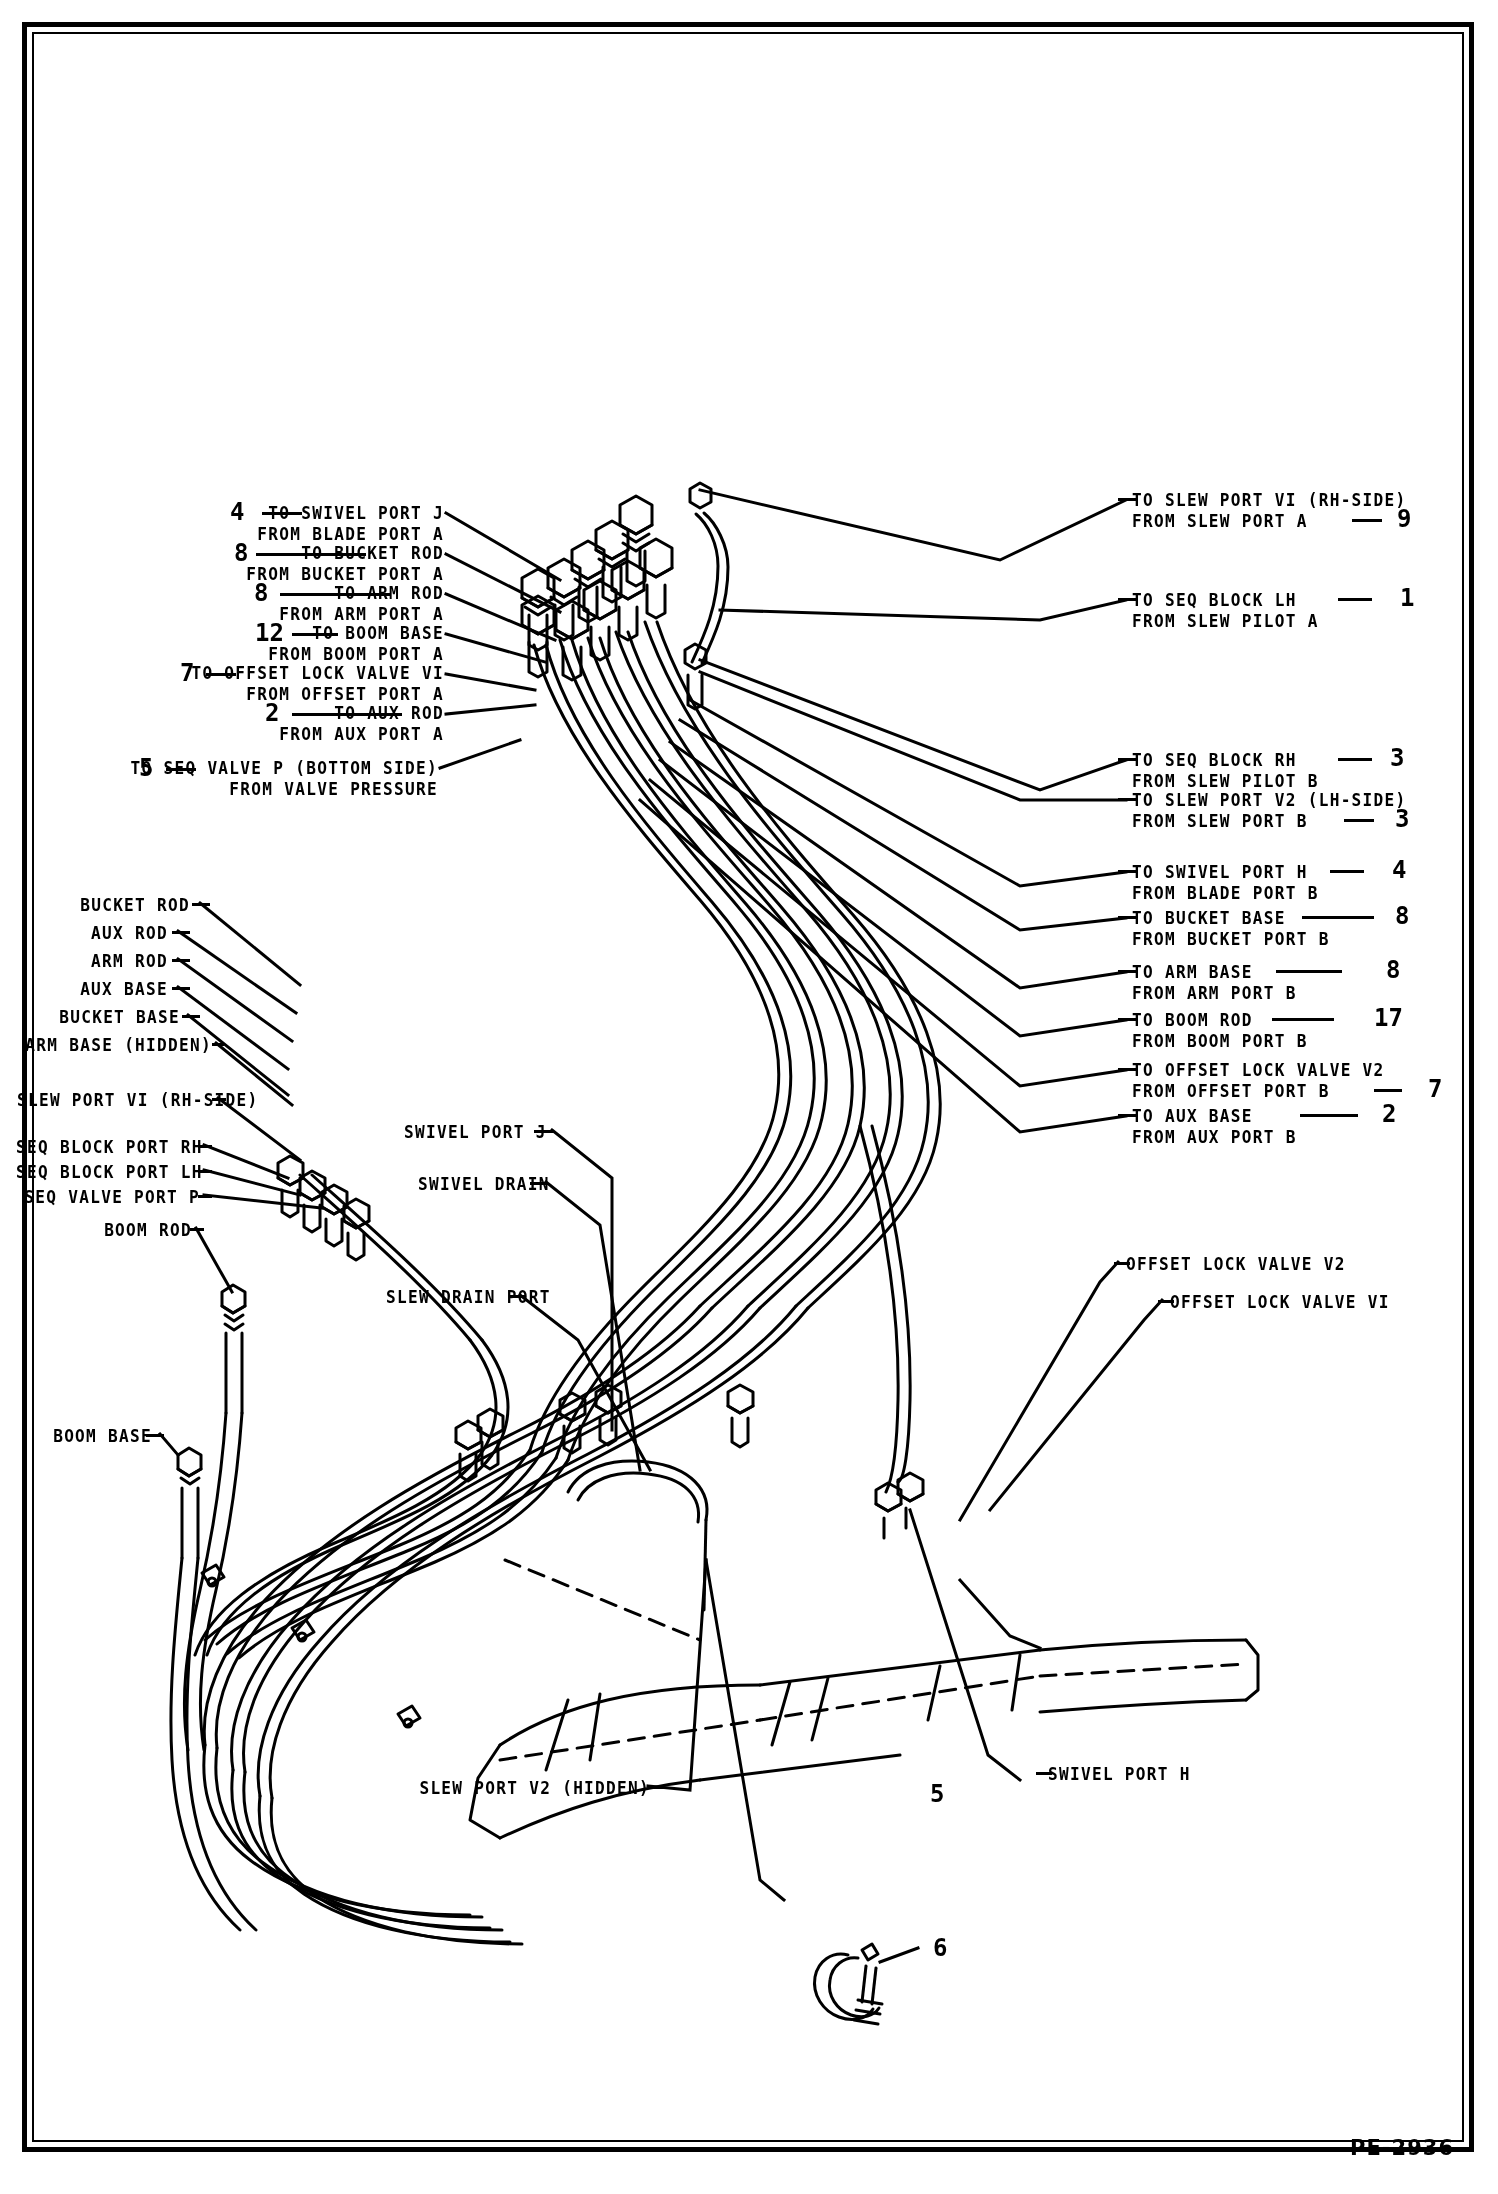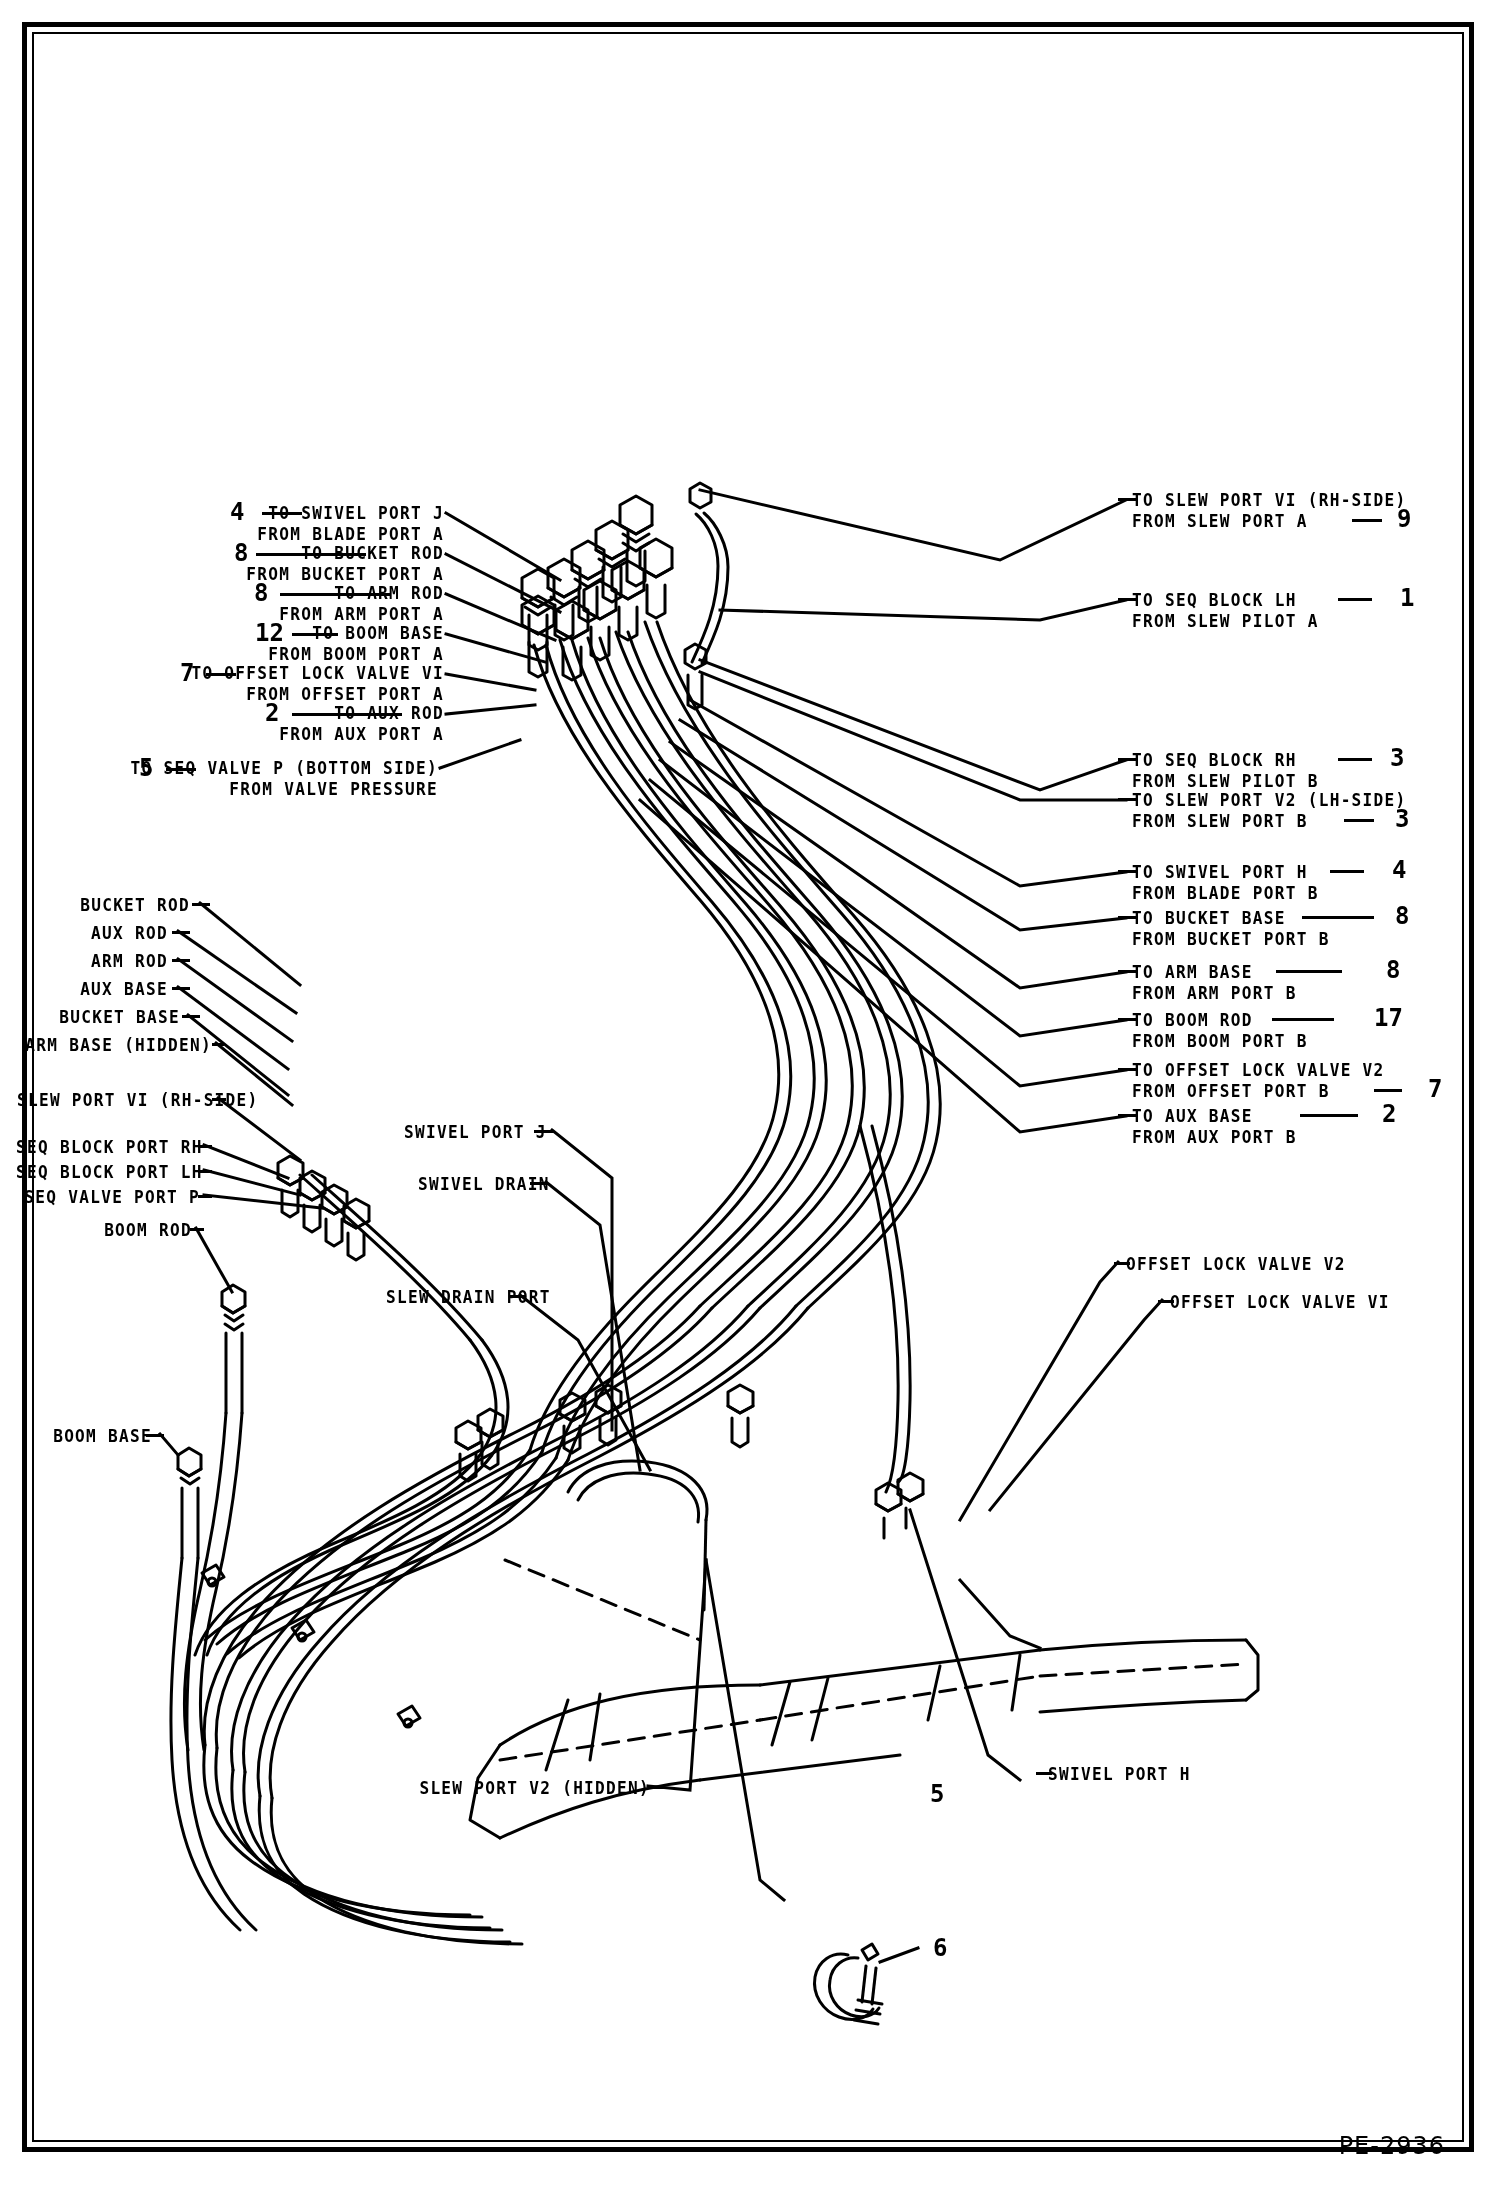--- a/index.html
+++ b/index.html
@@ -55,24 +55,24 @@
     height:3px;
   }
   #drawing{
     position:absolute;
     left:0; top:0;
     width:1498px; height:2194px;
     pointer-events:none;
   }
   #pecode{
     position:absolute;
-    right:53px;
+    right:44px;
     bottom:34px;
-    font-size:24px;
-    font-weight:400;
+    font-size:21px;
+    font-weight:700;
     letter-spacing:1px;
     font-family:"DejaVu Sans","Liberation Sans",sans-serif;
   }
 </style>
 </head>
 <body>
 
 <div id="page">
 
   <div id="frame-outer"></div>

